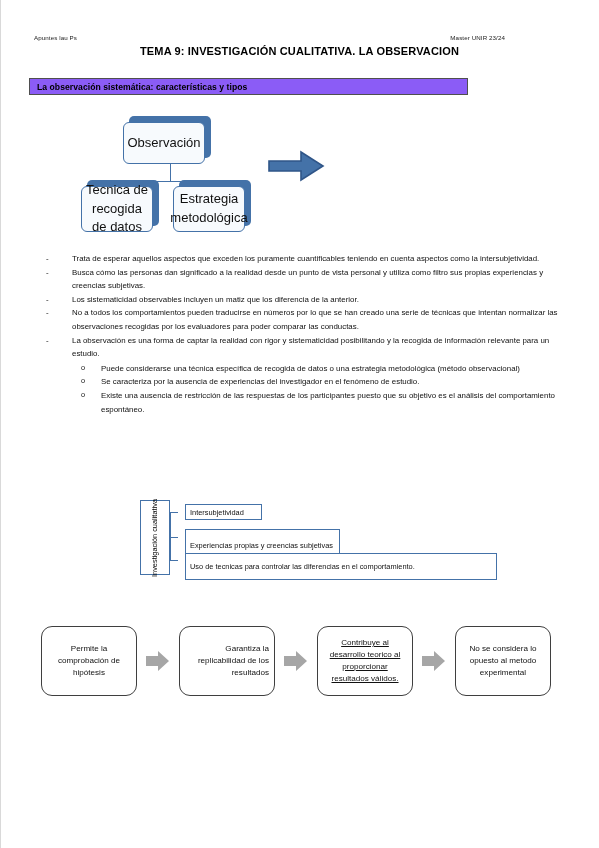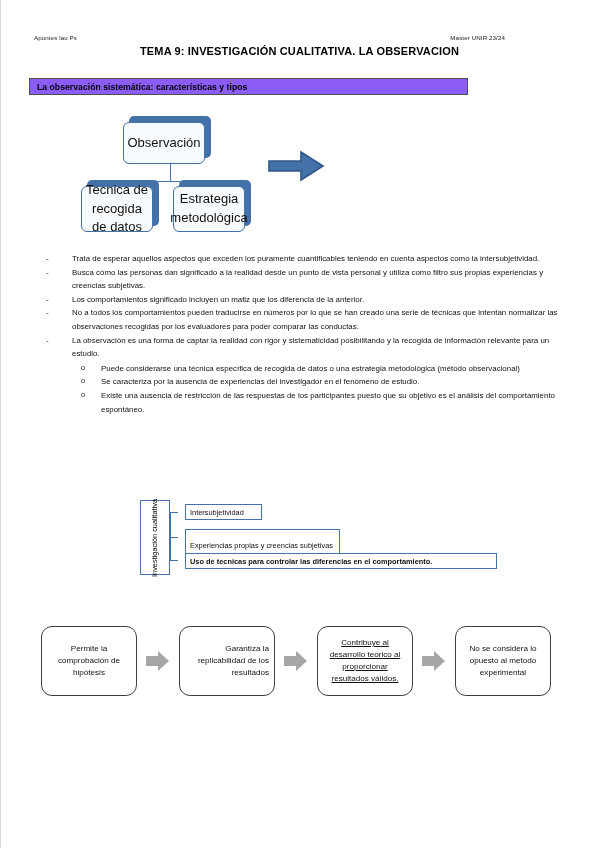--- a/index.html
+++ b/index.html
@@ -252,21 +252,21 @@
     <div class="bullet-row">
       <span class="marker">-</span>
       <span class="txt">Trata de esperar aquellos aspectos que exceden los puramente cuantificables teniendo en cuenta aspectos como la intersubjetividad.</span>
     </div>
     <div class="bullet-row">
       <span class="marker">-</span>
       <span class="txt">Busca cómo las personas dan significado a la realidad desde un punto de vista personal y utiliza como filtro sus propias experiencias y creencias subjetivas.</span>
     </div>
     <div class="bullet-row">
       <span class="marker">-</span>
-      <span class="txt">Los comportamientos significado incluyen un matiz que los diferencia de la anterior.</span>
+      <span class="txt">Los sistematicidad observables incluyen un matiz que los diferencia de la anterior.</span>
     </div>
     <div class="bullet-row">
       <span class="marker">-</span>
       <span class="txt">No a todos los comportamientos pueden traducirse en números por lo que se han creado una serie de técnicas que intentan normalizar las observaciones recogidas por los evaluadores para poder comparar las conductas.</span>
     </div>
     <div class="bullet-row">
       <span class="marker">-</span>
       <span class="txt">La observación es una forma de captar la realidad con rigor y sistematicidad posibilitando y la recogida de información relevante para un estudio.</span>
     </div>
 
@@ -292,21 +292,21 @@
       <div class="vtext">Investigación cualitativa</div>
     </div>
 
     <div class="mid-conn" style="left:169px; top:512px; width:1.3px; height:49px;"></div>
     <div class="mid-conn" style="left:169px; top:512px; width:8px; height:1.3px;"></div>
     <div class="mid-conn" style="left:169px; top:537px; width:8px; height:1.3px;"></div>
     <div class="mid-conn" style="left:169px; top:560px; width:8px; height:1.3px;"></div>
 
     <div class="mid-box" style="left:176px; top:504px; width:77px; height:16px;">Intersubjetividad</div>
     <div class="mid-box" style="left:176px; top:529px; width:155px; height:32px;">Experiencias propias y creencias subjetivas</div>
-    <div class="mid-box" style="left:176px; top:553px; width:312px; height:16px;font-weight:bold;">Uso de tecnicas para controlar las diferencias en el comportamiento.</div>
+    <div class="mid-box" style="left:176px; top:553px; width:312px; height:27px;">Uso de tecnicas para controlar las diferencias en el comportamiento.</div>
   </div>
 
   <div>
 
     <div class="flow-box" style="left:40px; top:626px;text-align:center;">Permite la comprobación de hipótesis</div>
 
     <div class="flow-arrow" style="left:145px; top:650px;">
       <svg width="24" height="22" viewBox="0 0 24 22">
         <polygon points="0,6 12,6 12,1 23,11 12,21 12,16 0,16" fill="#a6a6a6"></polygon>
       </svg>

